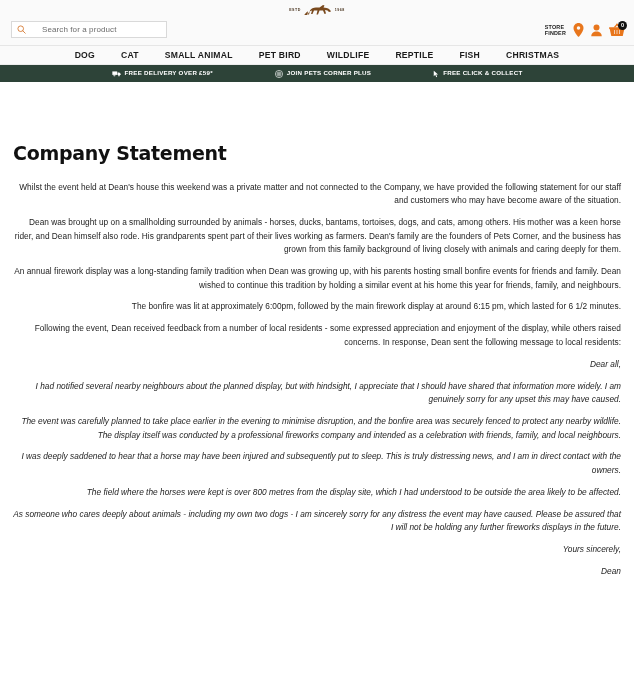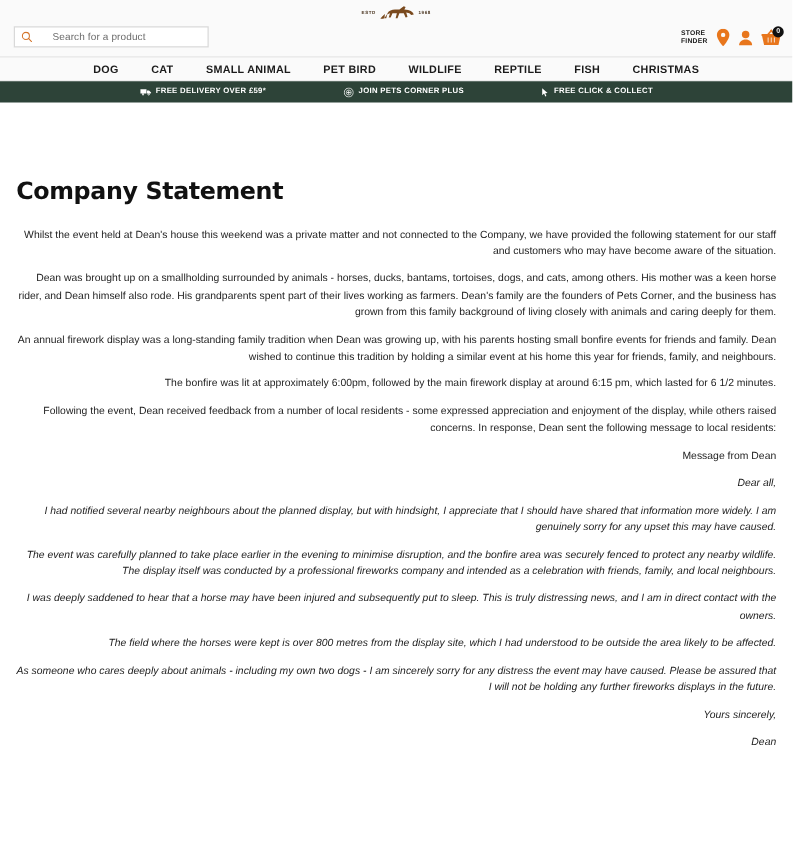--- a/index.html
+++ b/index.html
@@ -290,21 +290,20 @@
 </div>
 
 <main class="article">
   <h1 class="page-title">Company Statement</h1>
 
   <p class="para">Whilst the event held at Dean's house this weekend was a private matter and not connected to the Company, we have provided the following statement for our staff and customers who may have become aware of the situation.</p>
   <p class="para">Dean was brought up on a smallholding surrounded by animals - horses, ducks, bantams, tortoises, dogs, and cats, among others. His mother was a keen horse rider, and Dean himself also rode. His grandparents spent part of their lives working as farmers. Dean's family are the founders of Pets Corner, and the business has grown from this family background of living closely with animals and caring deeply for them.</p>
   <p class="para">An annual firework display was a long-standing family tradition when Dean was growing up, with his parents hosting small bonfire events for friends and family. Dean wished to continue this tradition by holding a similar event at his home this year for friends, family, and neighbours.</p>
   <p class="para">The bonfire was lit at approximately 6:00pm, followed by the main firework display at around 6:15 pm, which lasted for 6 1/2 minutes.</p>
   <p class="para">Following the event, Dean received feedback from a number of local residents - some expressed appreciation and enjoyment of the display, while others raised concerns. In response, Dean sent the following message to local residents:</p>
-  <p class="para">Message from Dean</p>
   <p class="para italic">Dear all,</p>
   <p class="para italic">I had notified several nearby neighbours about the planned display, but with hindsight, I appreciate that I should have shared that information more widely. I am genuinely sorry for any upset this may have caused.</p>
   <p class="para italic">The event was carefully planned to take place earlier in the evening to minimise disruption, and the bonfire area was securely fenced to protect any nearby wildlife. The display itself was conducted by a professional fireworks company and intended as a celebration with friends, family, and local neighbours.</p>
   <p class="para italic">I was deeply saddened to hear that a horse may have been injured and subsequently put to sleep. This is truly distressing news, and I am in direct contact with the owners.</p>
   <p class="para italic">The field where the horses were kept is over 800 metres from the display site, which I had understood to be outside the area likely to be affected.</p>
   <p class="para italic">As someone who cares deeply about animals - including my own two dogs - I am sincerely sorry for any distress the event may have caused. Please be assured that I will not be holding any further fireworks displays in the future.</p>
   <p class="para italic">Yours sincerely,</p>
   <p class="para italic">Dean</p>
 </main>
 

